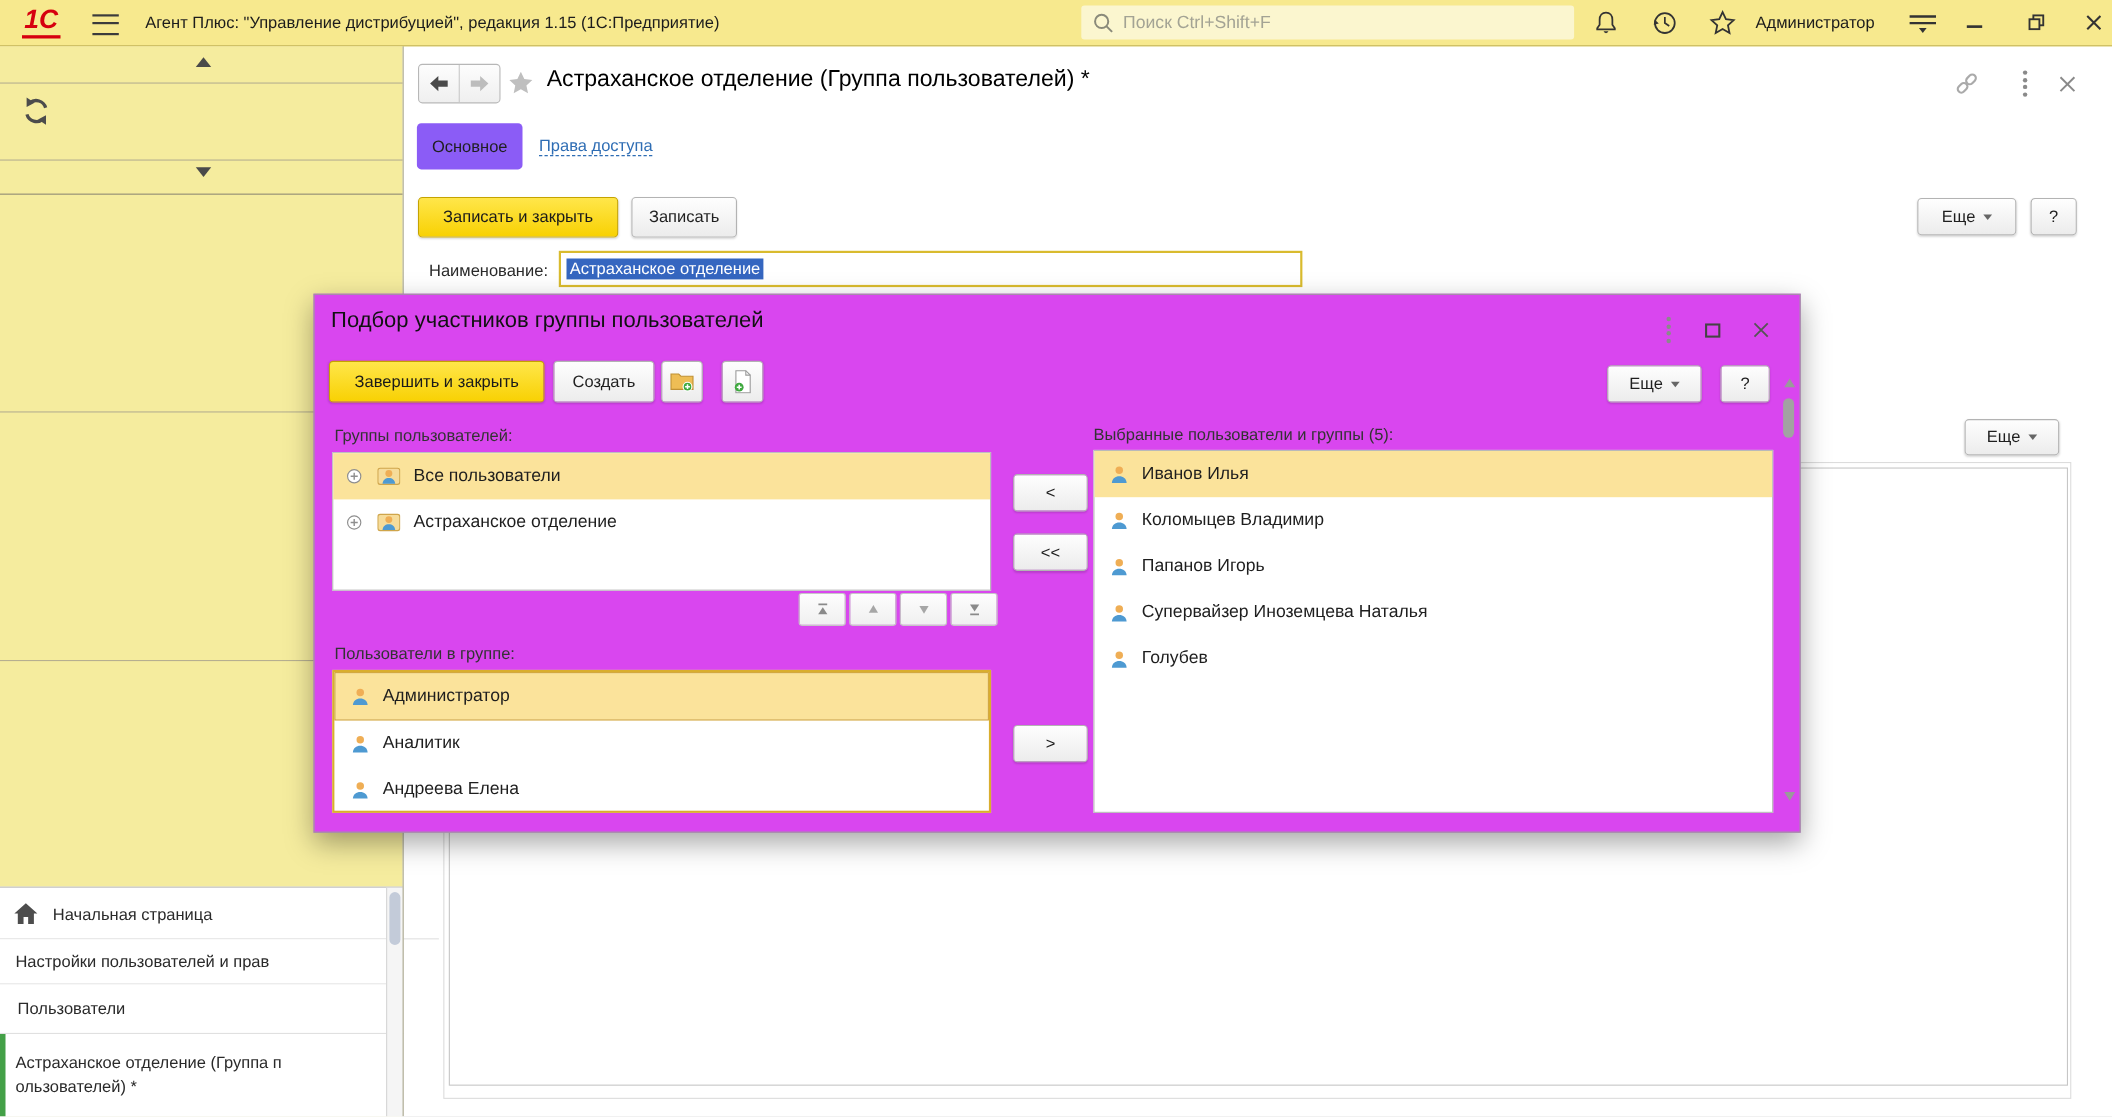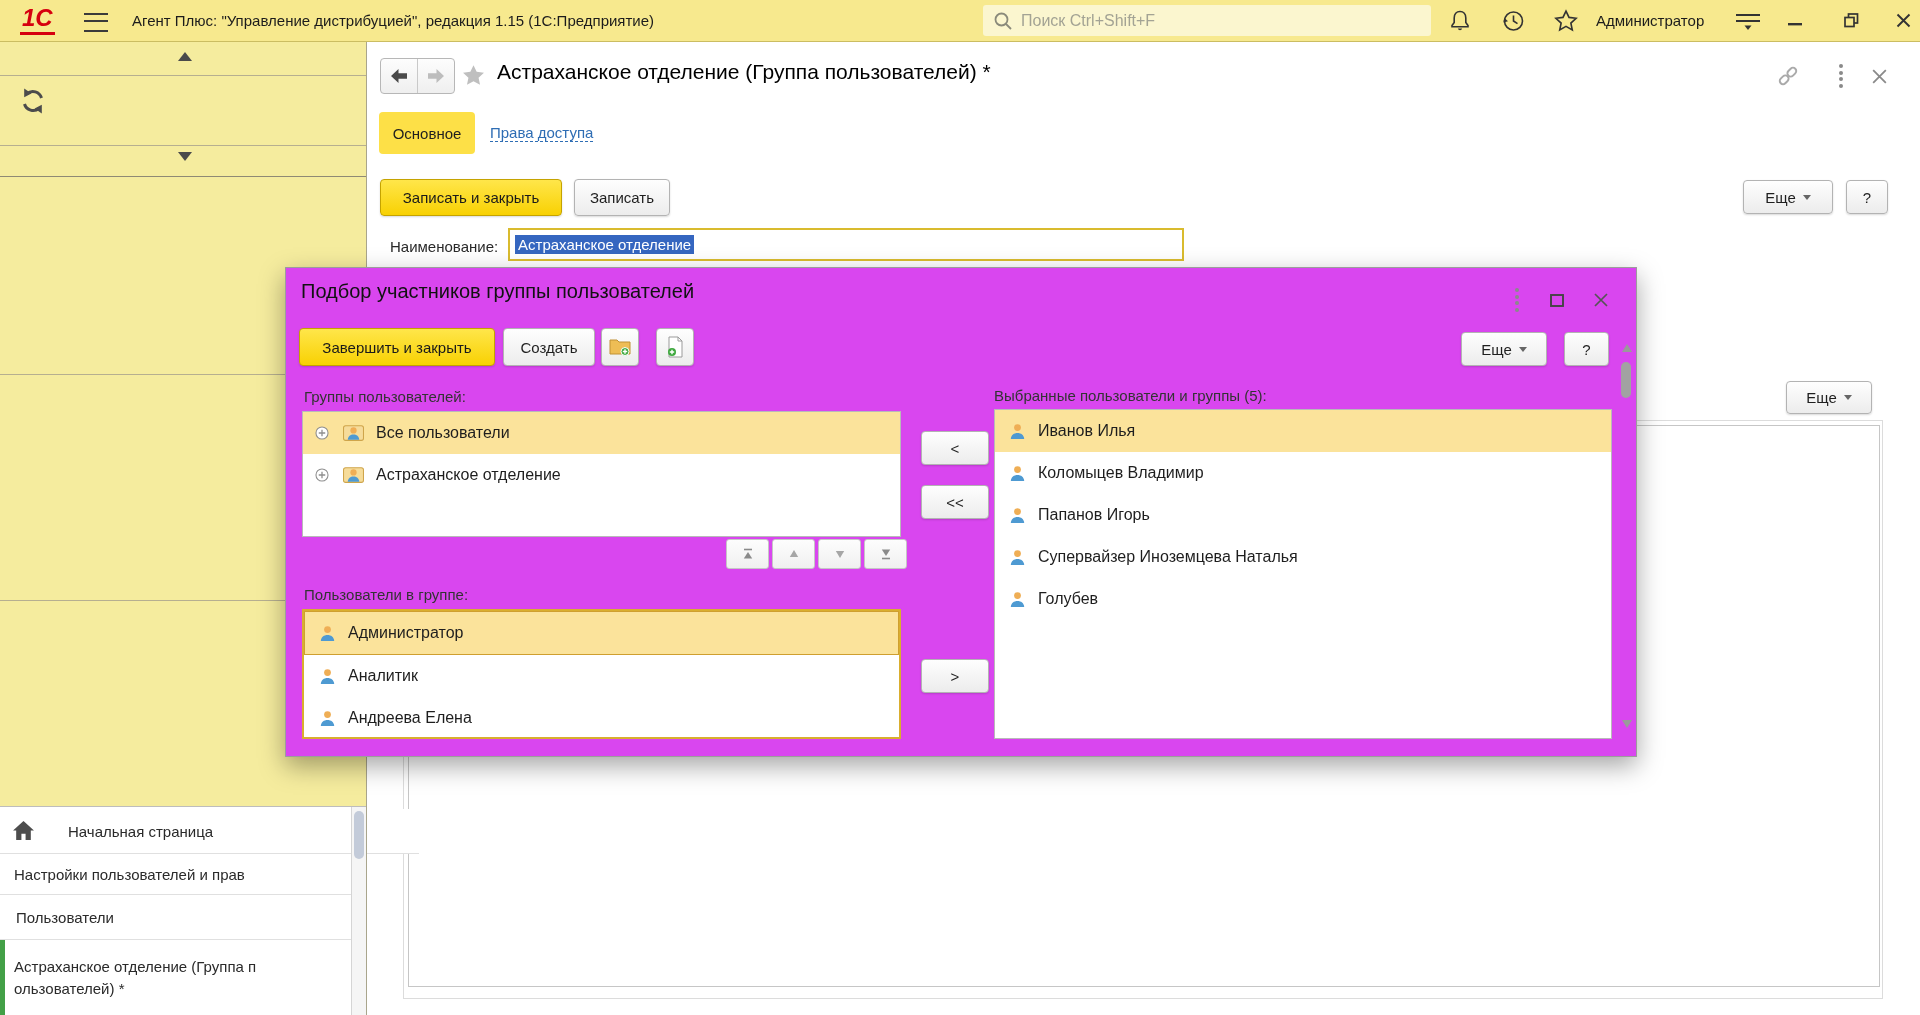--- a/index.html
+++ b/index.html
@@ -41,21 +41,21 @@
   .bn-active-bar{position:absolute;left:0;top:0;width:5px;height:100%;background:#43a047}
   .bn-scroll{position:absolute;left:351px;top:0;width:15px;height:209px;background:#f5f5f5;border-left:1px solid #d5d5d5}
   .bn-thumb{position:absolute;left:2px;top:4px;width:10px;height:48px;background:#c3cbd9;border-radius:5px}
   
   .main-topline{position:absolute;left:367px;top:40px;width:1553px;height:2px;background:#bfae43;z-index:3}
   .navgrp{position:absolute;left:380px;top:58px;width:73px;height:34px;border:1px solid #b7b7b7;border-radius:4px;
           display:flex;background:linear-gradient(#fdfdfd,#efefef);overflow:hidden}
   .navgrp .half{flex:1;display:flex;align-items:center;justify-content:center;cursor:pointer}
   .navgrp .half + .half{border-left:1px solid #c9c9c9}
   .formtitle{position:absolute;left:497px;top:60px;font-size:21px;color:#000;white-space:nowrap}
-  .tab-active{position:absolute;left:379px;top:112px;width:96px;height:42px;background:#fde047;border-radius:4px;
+  .tab-active{position:absolute;left:379px;top:112px;width:96px;height:42px;background:#8b5cf6;border-radius:4px;
               display:flex;align-items:center;justify-content:center;font-size:15px;color:#1f1f1f;cursor:pointer}
   .tab-link{position:absolute;left:490px;top:124px;font-size:15px;color:#2e6db4;
             border-bottom:1px dashed #2e6db4;cursor:pointer}
   .btn{display:flex;align-items:center;justify-content:center;background:linear-gradient(#fefefe,#ececec);
        border:1px solid #b3b3b3;border-radius:4px;font-size:15px;color:#1f1f1f;cursor:pointer;
        box-shadow:0 1px 2px rgba(0,0,0,.15);box-sizing:border-box}
   .btn-yellow{background:linear-gradient(#ffe64a,#f8d103);border:1px solid #c5a300;font-weight:normal;color:#1a1a1a}
   .caret{display:inline-block;margin-left:7px;width:0;height:0;border-left:4px solid transparent;
          border-right:4px solid transparent;border-top:5px solid #666}
   .fieldlabel{position:absolute;font-size:15px;color:#2a2a2a}
@@ -180,21 +180,21 @@
   <div class="sb-hint" style="top:442px;width:272px">Нажимайте на значок звезды в истории, меню функций или заголовках форм.</div>
   <div class="sb-hint" style="top:546px;white-space:nowrap">Помеченные звездочкой элементы будут показаны здесь.</div>
 
   <div class="divider" style="top:600px;z-index:1"></div>
   <div class="sb-head" style="top:616px">История</div>
   <div class="sb-item" style="top:662px">Астраханское отделение</div>
   <div class="sb-item" style="top:702px">Супервайзер Иноземцева Наталья</div>
   <div class="sb-item" style="top:742px">Иванов Илья</div>
 
   <div class="bottomnav">
-    <div class="bn-item" style="top:2px;height:44px;padding-left:68px">
+    <div class="bn-item" style="top:2px;height:44px;padding-left:48px">
       <span class="abs" style="left:12px;top:11px">
         <svg width="23" height="21" viewBox="0 0 22 20">
             <path d="M11 1L1 10h3v9h5v-6h4v6h5v-9h3z" fill="#4d4d4d"></path>
           </svg>
       </span>
       <span>Начальная страница</span>
     </div>
     <div class="bn-item" style="top:47px;height:40px;padding-left:14px">
       <span>Настройки пользователей и прав</span>
     </div>

